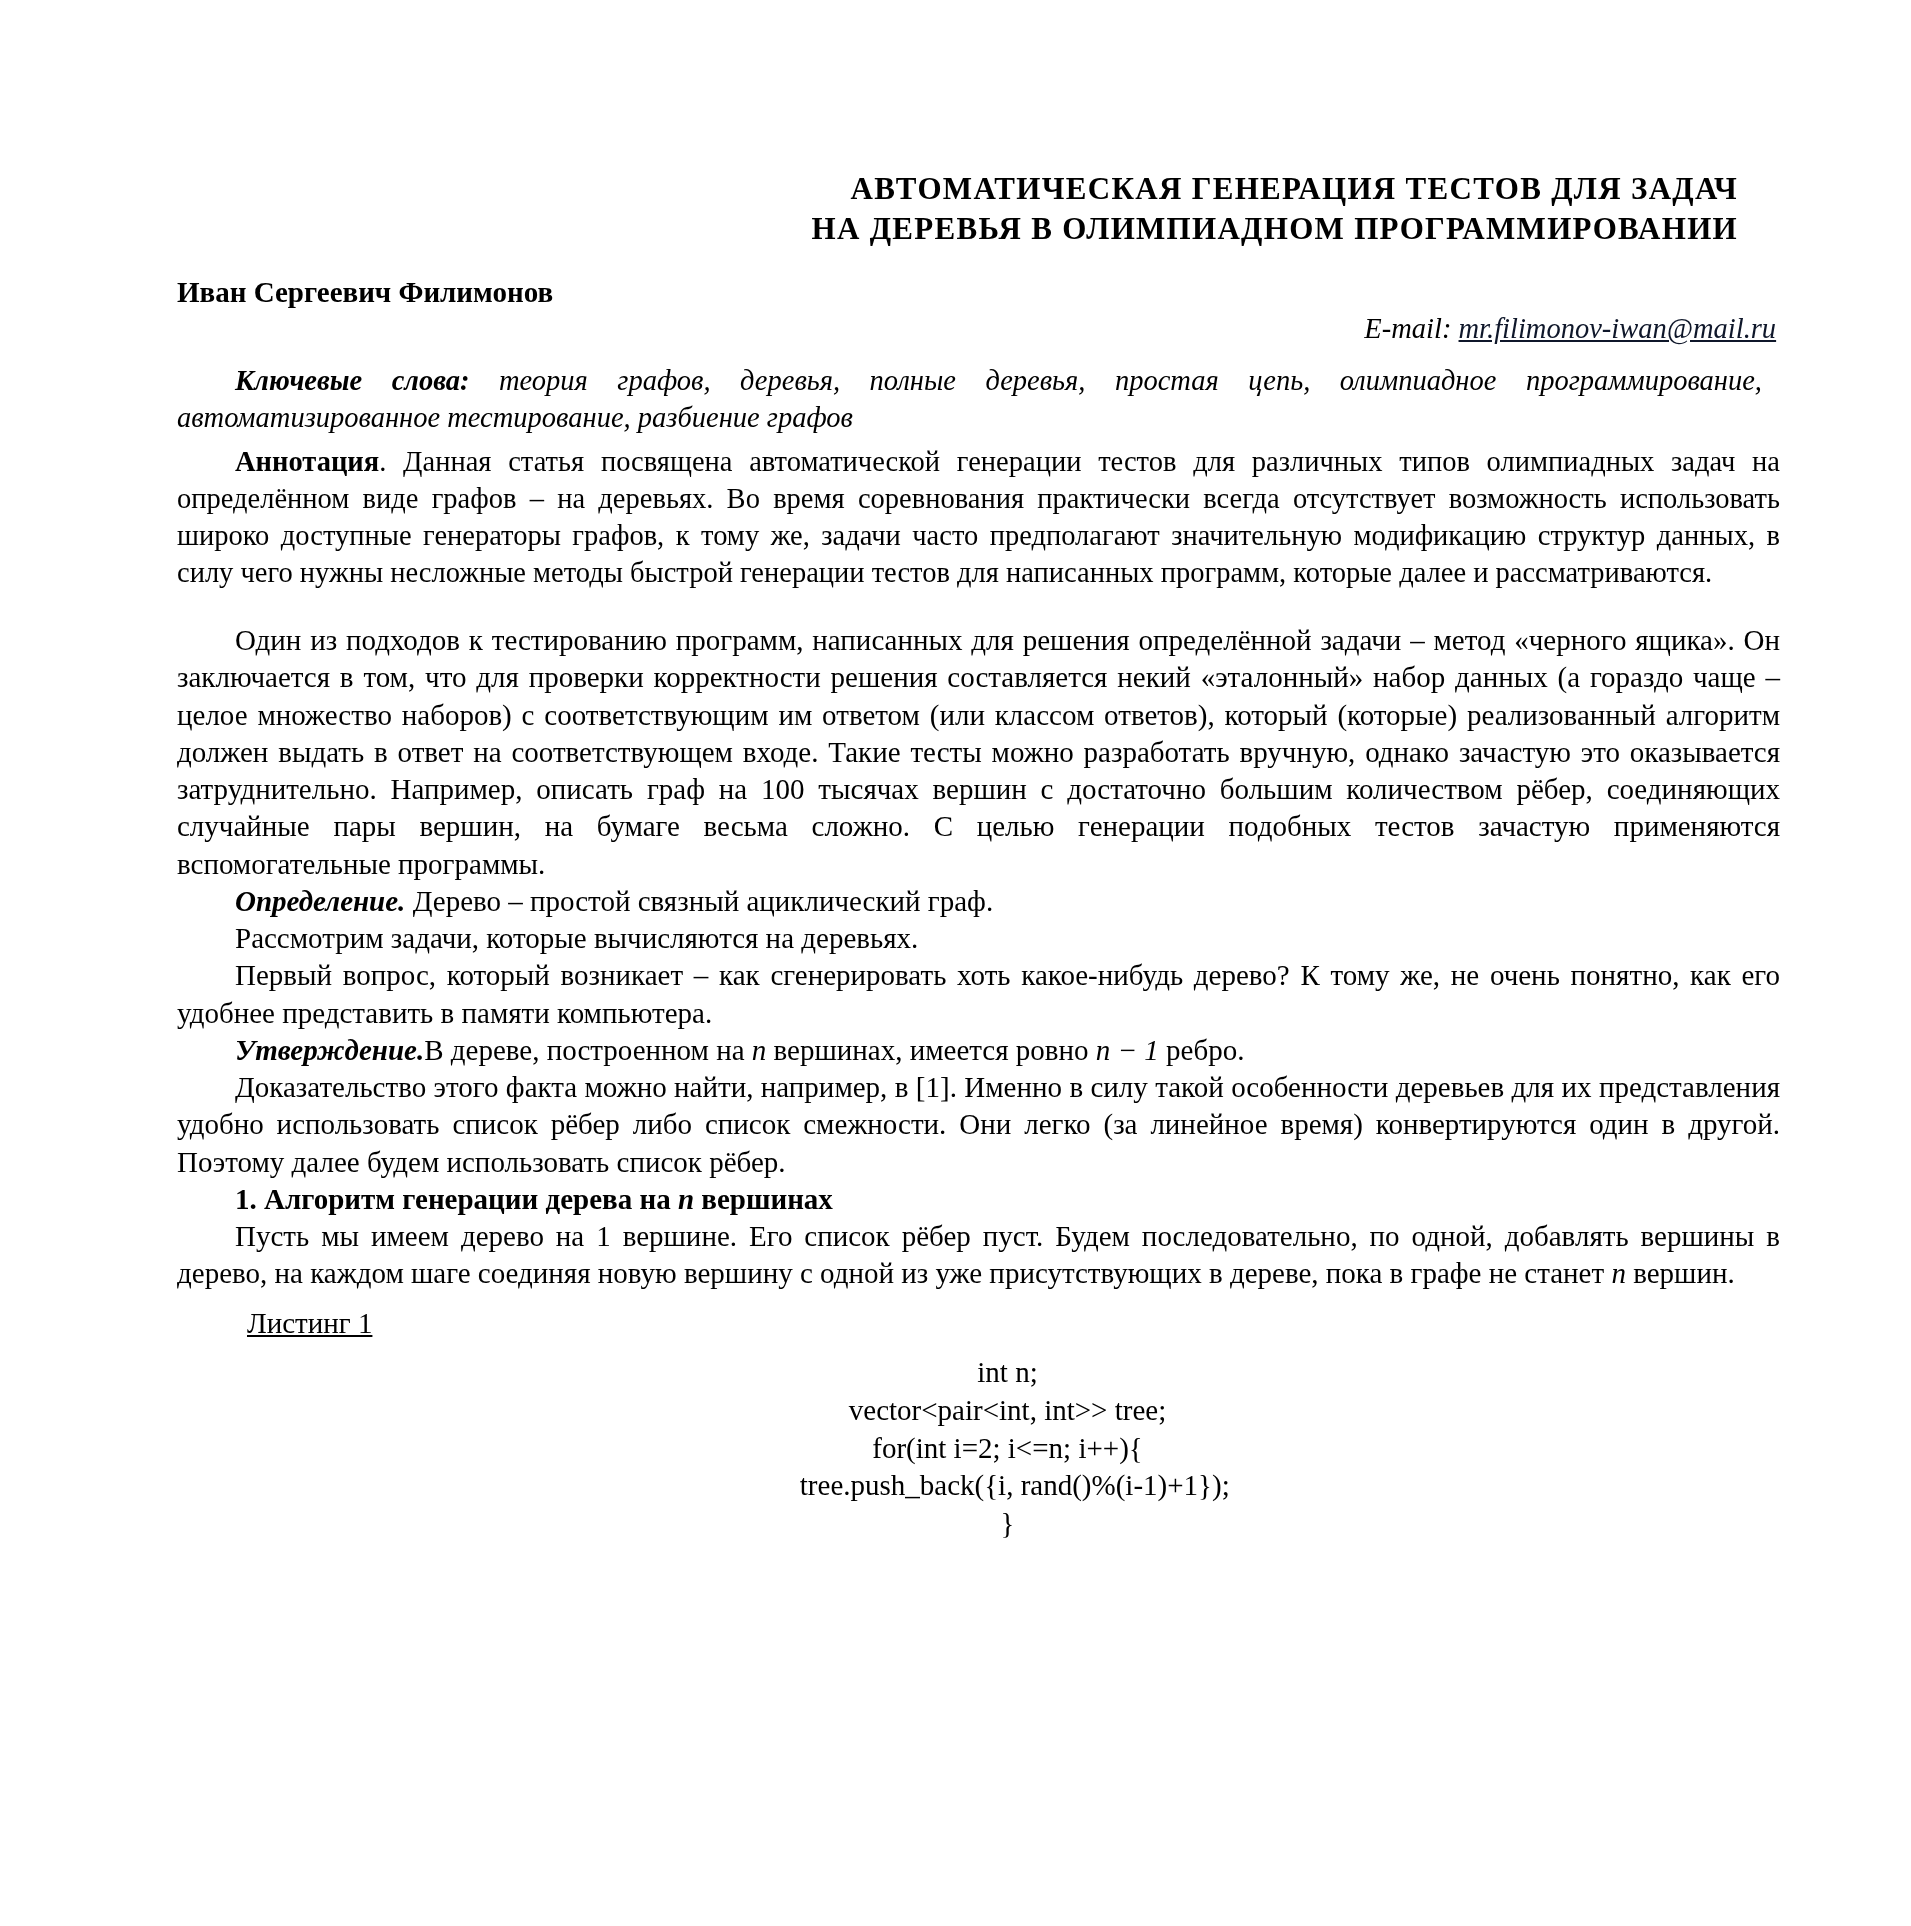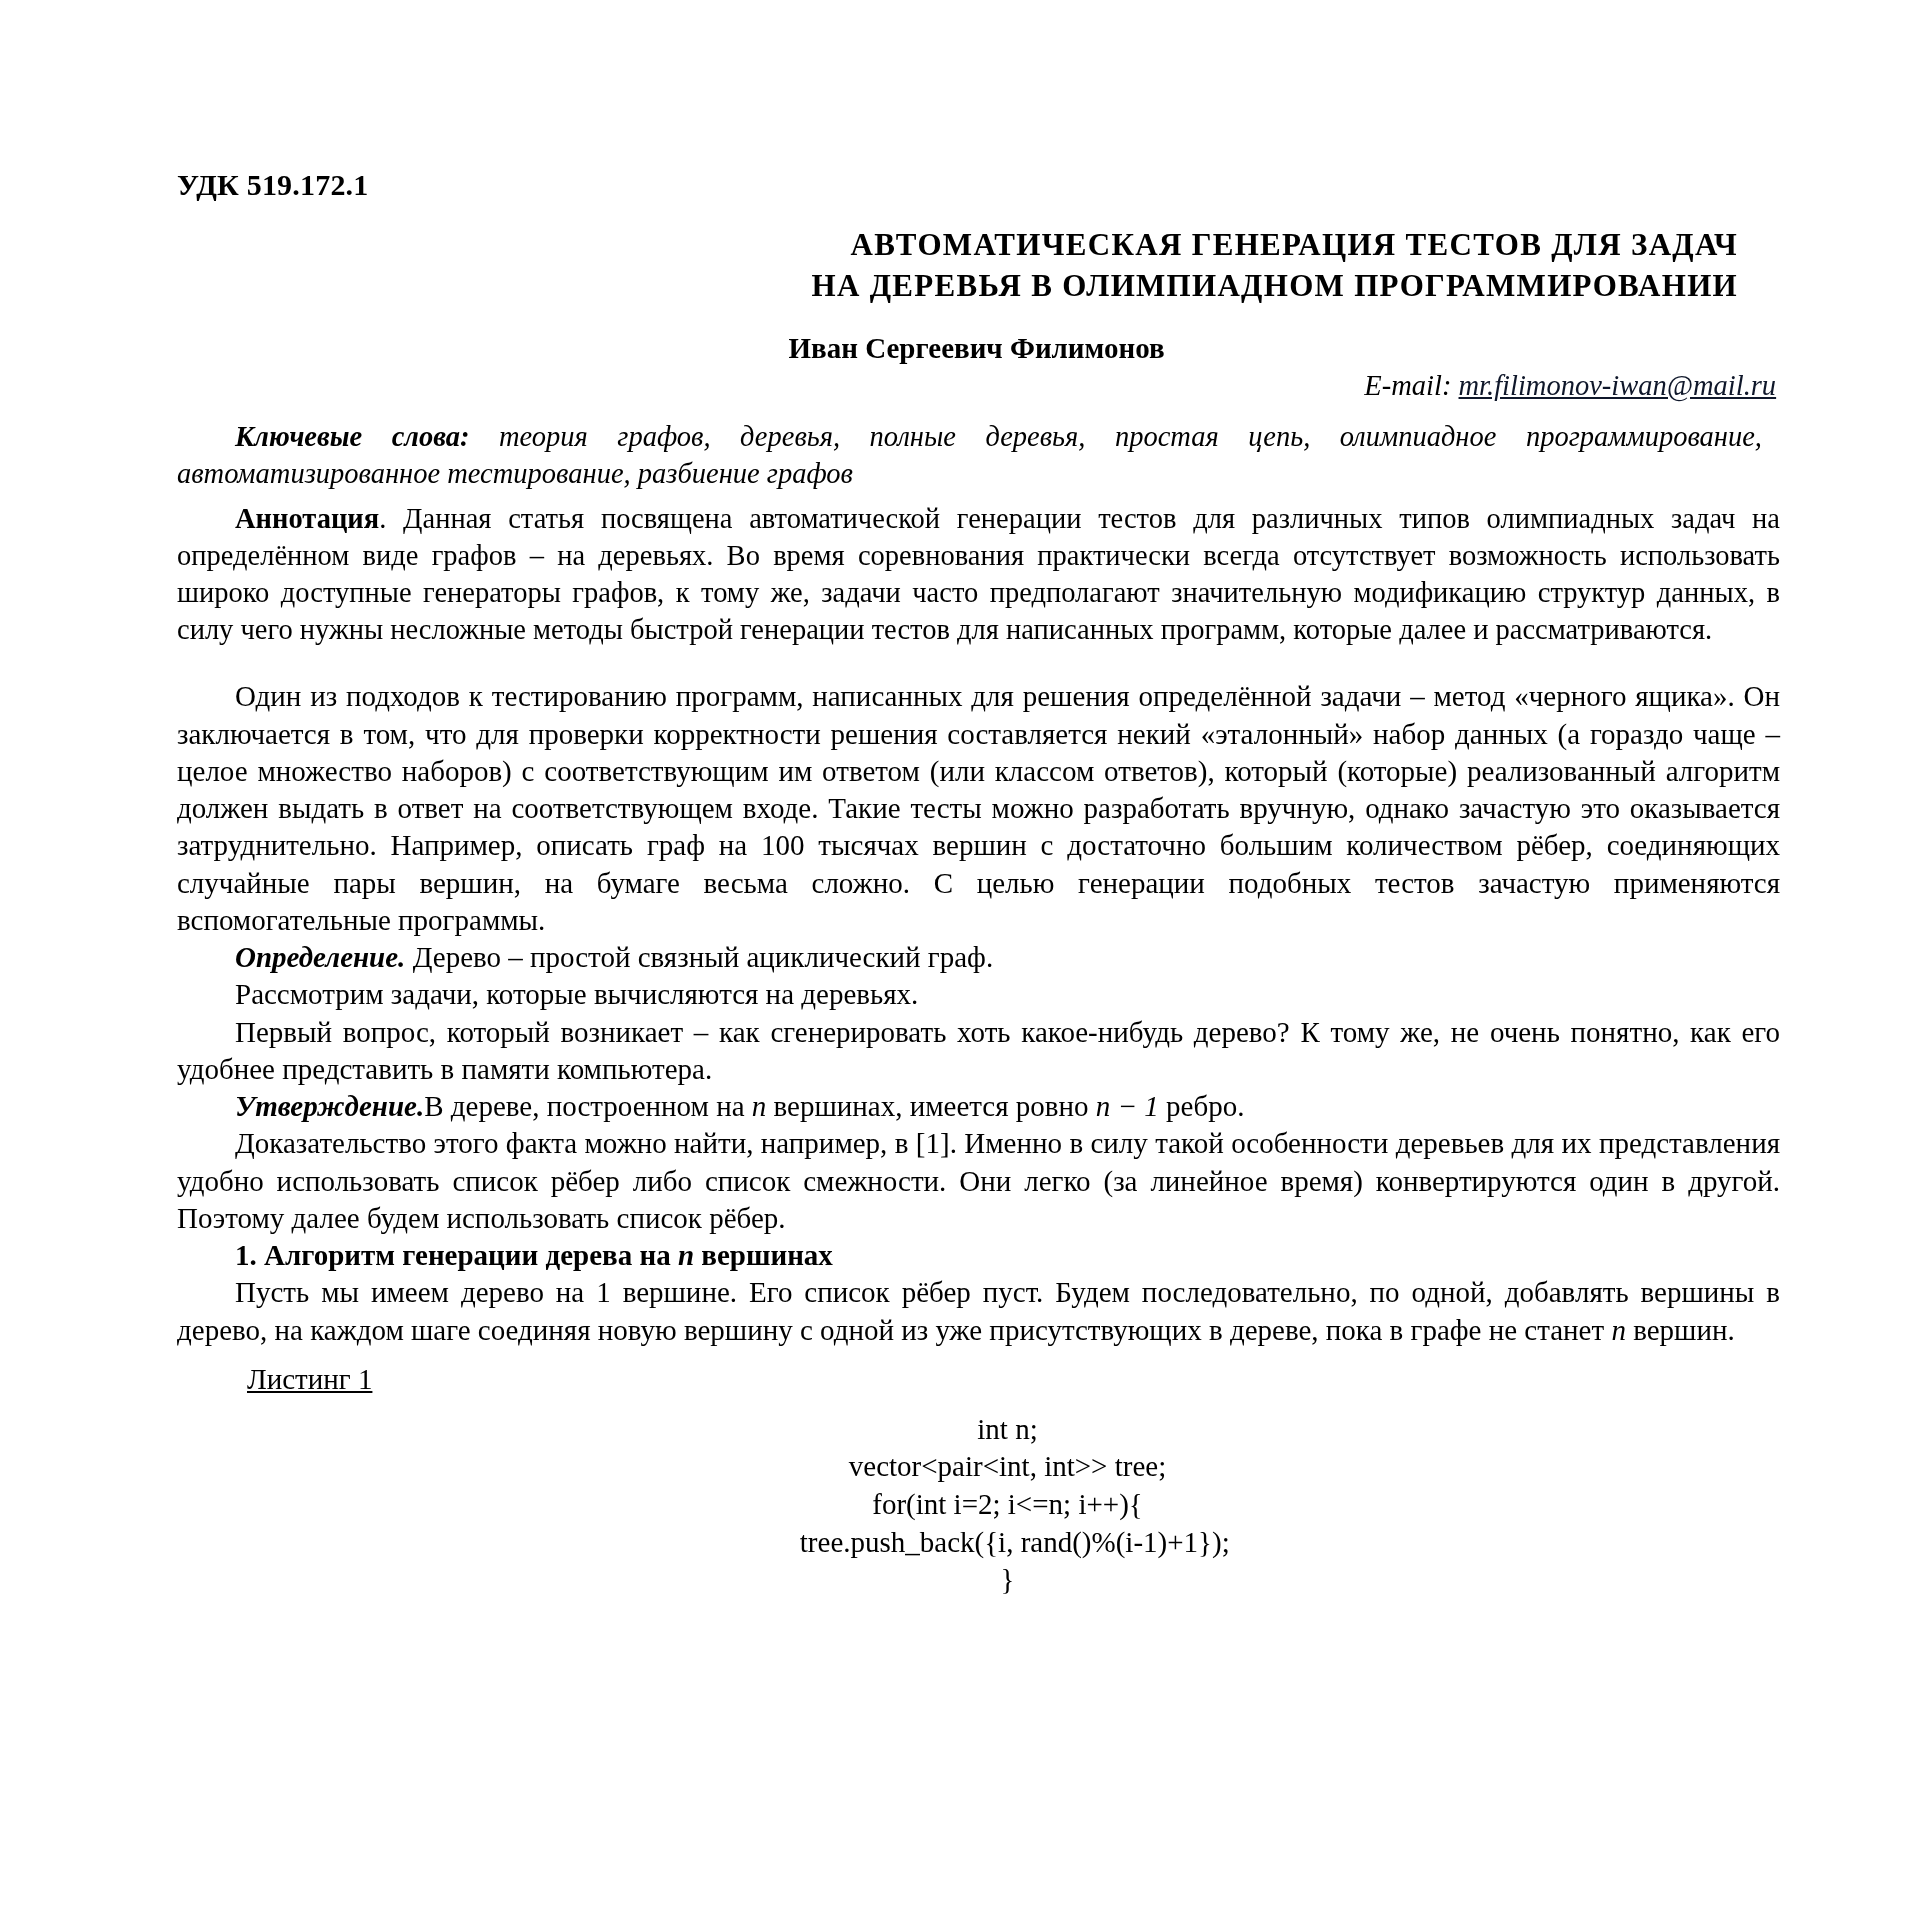--- a/index.html
+++ b/index.html
@@ -40,21 +40,21 @@
     font-size: 31px;
     font-weight: bold;
     line-height: 1.30;
     letter-spacing: 1.3px;
     margin: 0 0 0 0;
     padding: 0 42px;
   }
   .title .tline { display: block; white-space: nowrap; }
 
   .author {
-    text-align: center;
+    text-align: left;
     font-size: 29px;
     font-weight: bold;
     line-height: 1.25;
     margin: 24px 3.9px 0 0;
   }
   .affil {
     text-align: right;
     font-size: 28.5px;
     font-style: italic;
     line-height: 1.28;
@@ -131,21 +131,20 @@
     white-space: pre;
     text-align: center;
   }
 </style>
 </head>
 <body>
 
 <div class="page">
   <div class="content">
 
-    <div class="udk">УДК 519.172.1</div>
 
     <div class="title">
       <span class="tline">АВТОМАТИЧЕСКАЯ ГЕНЕРАЦИЯ ТЕСТОВ ДЛЯ ЗАДАЧ</span>
       <span class="tline">НА ДЕРЕВЬЯ В ОЛИМПИАДНОМ ПРОГРАММИРОВАНИИ</span>
     </div>
 
     <div class="author">Иван Сергеевич Филимонов</div>
 
 
     <div class="emailline"><span>E-mail:</span> <a class="emaillink" href="#">mr.filimonov-iwan@mail.ru</a></div>

